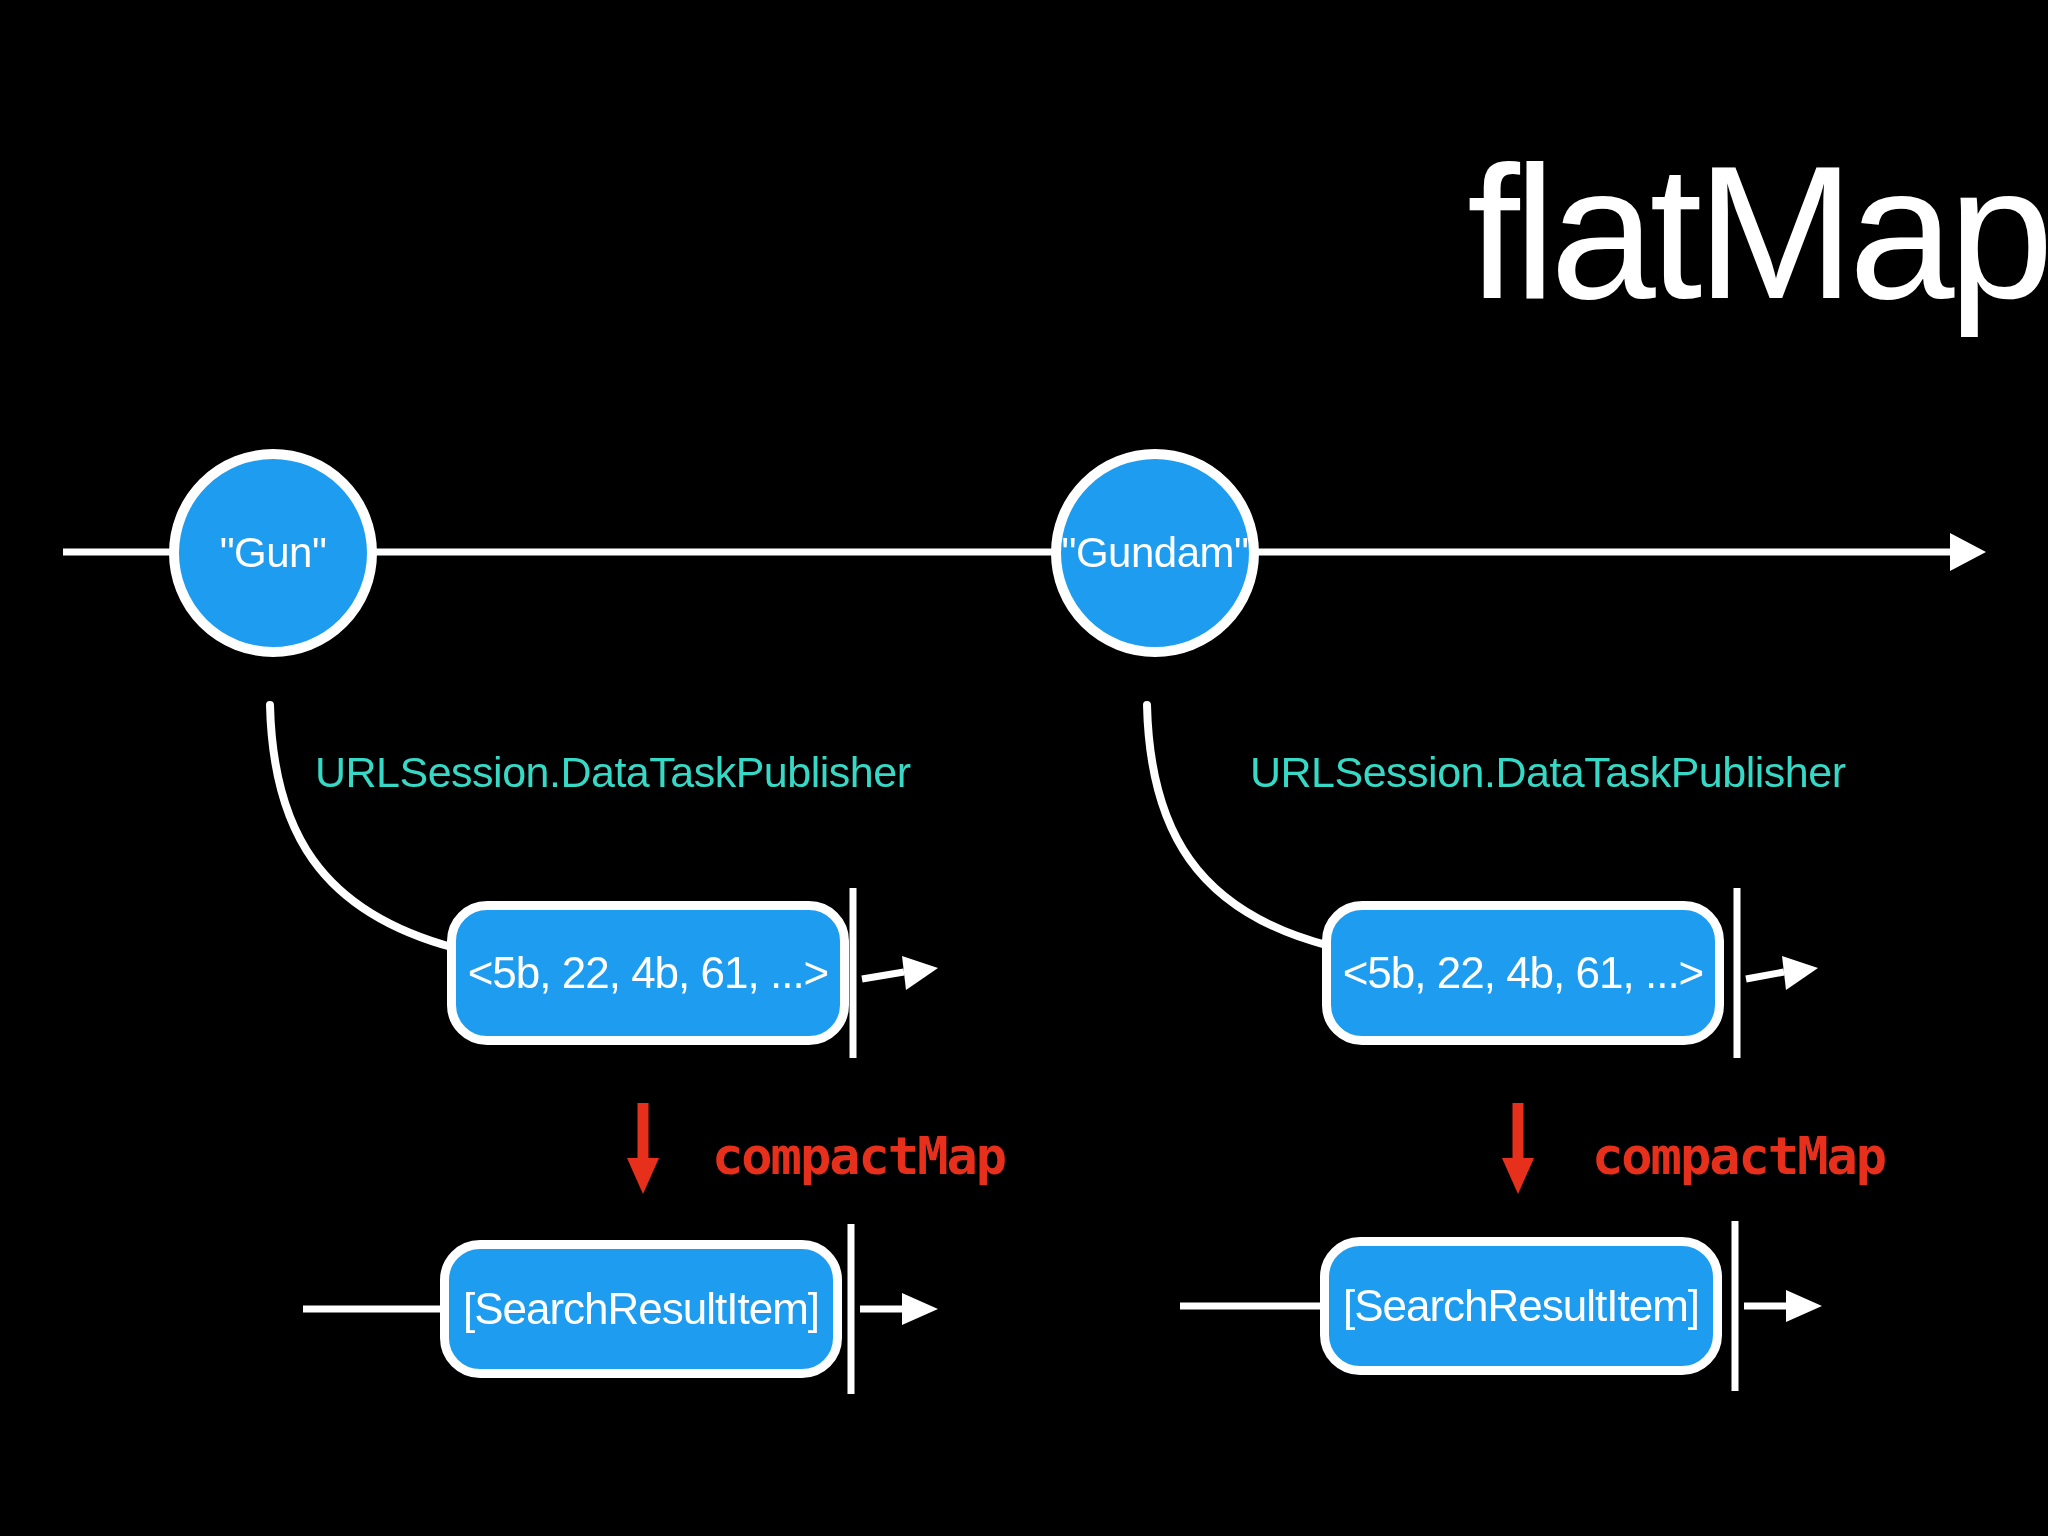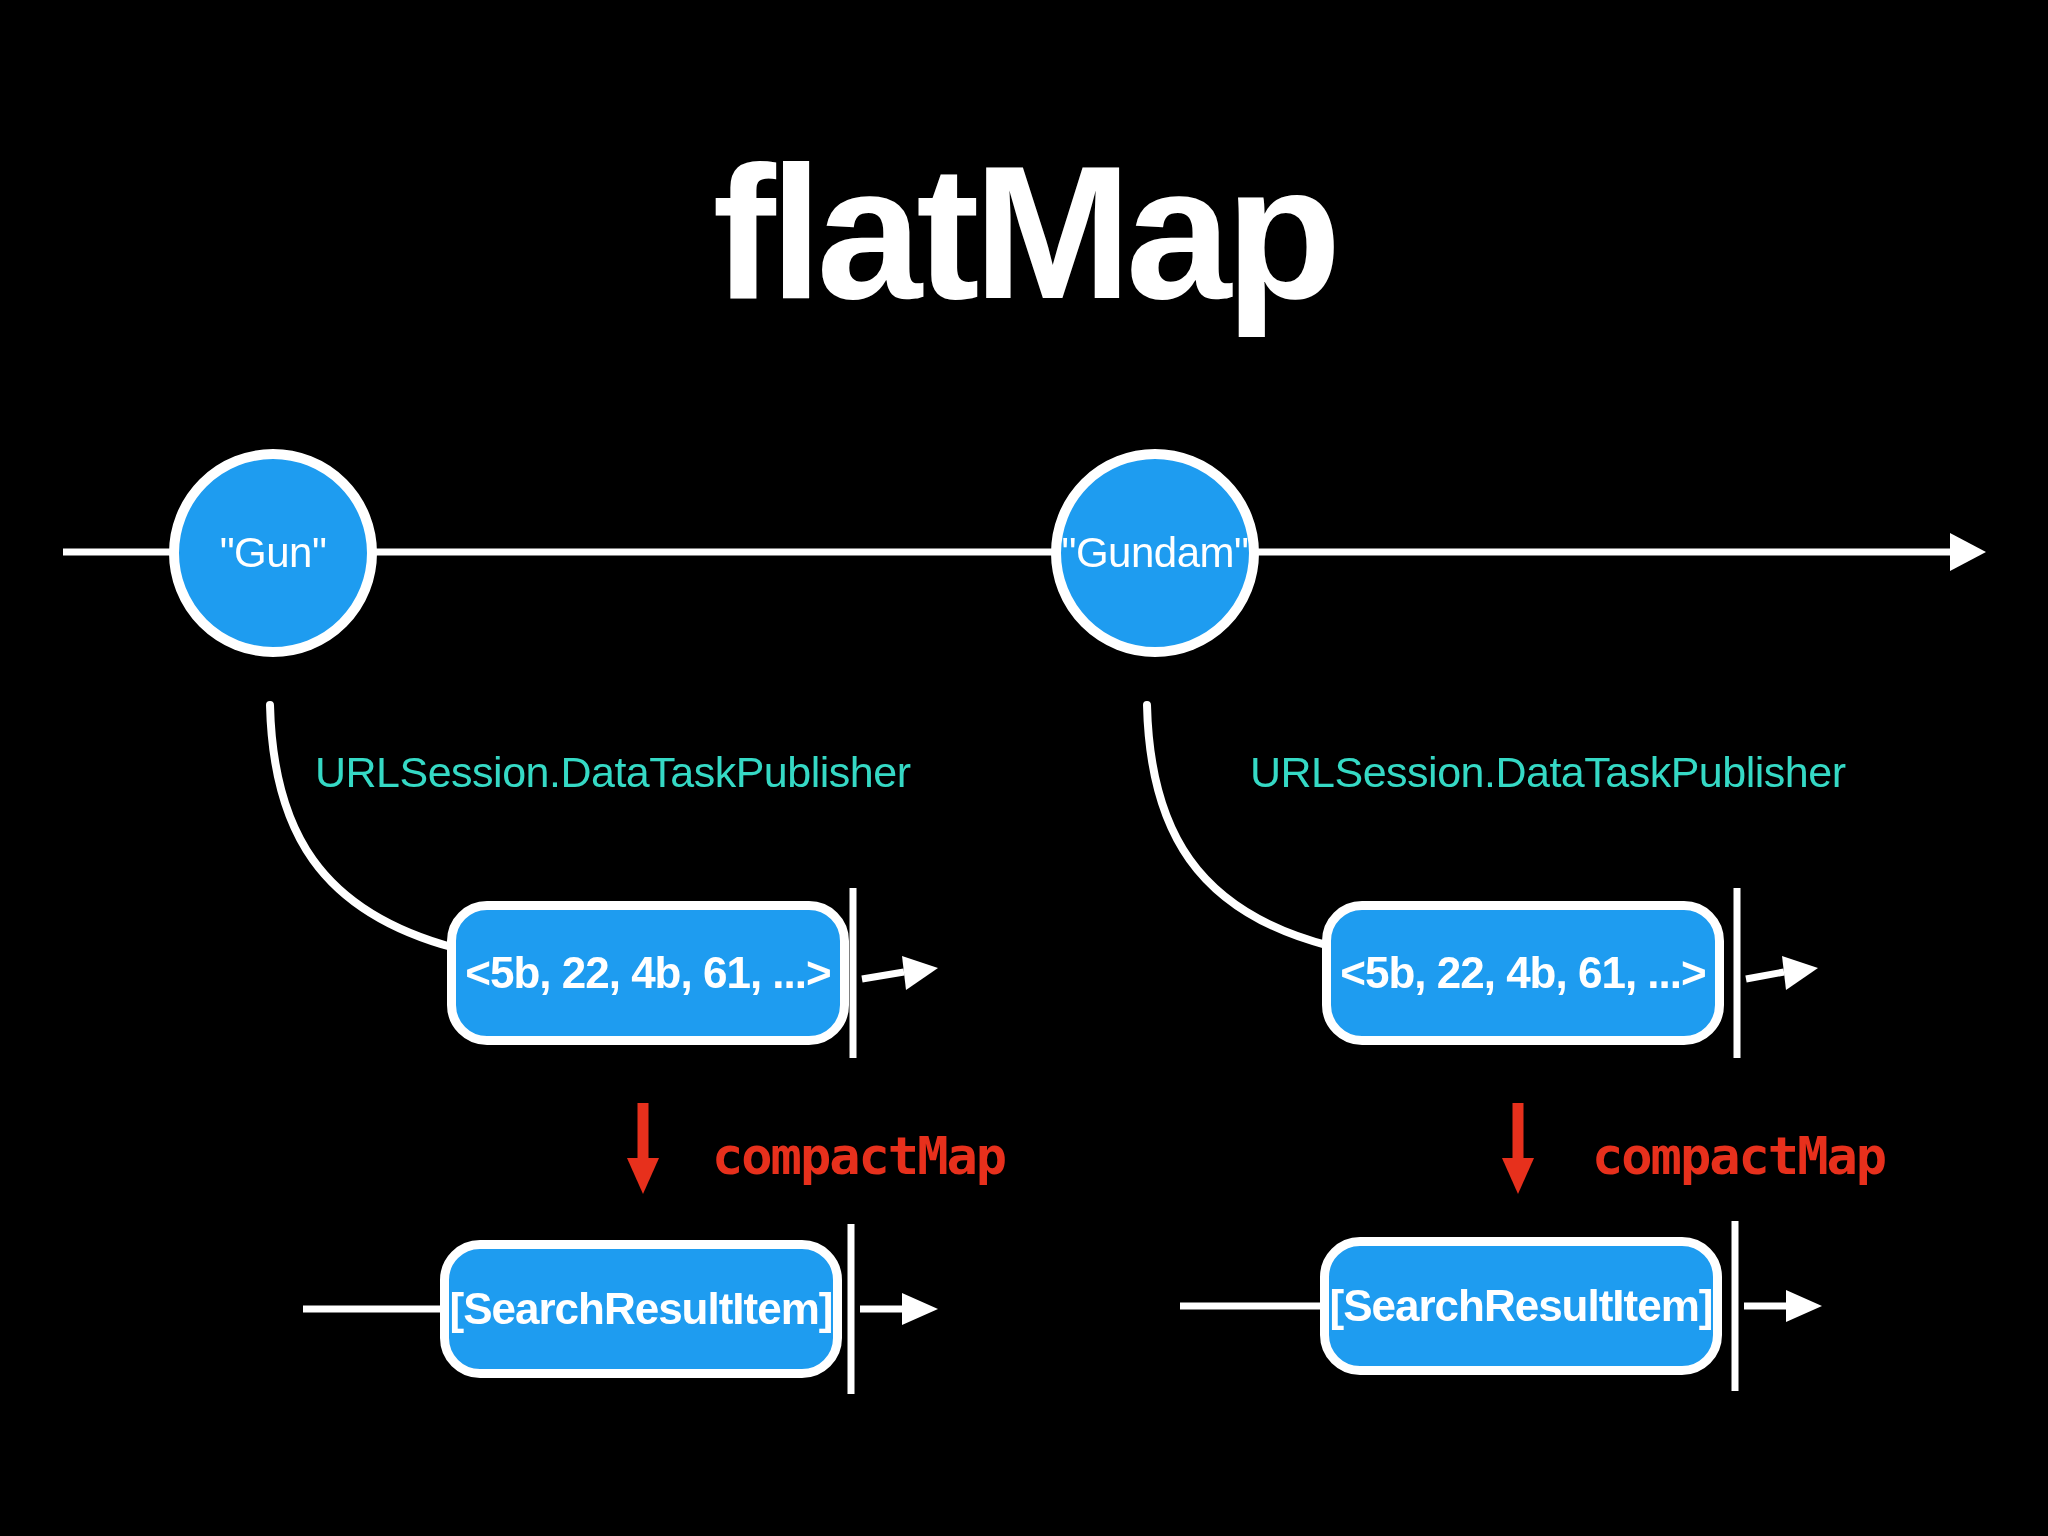--- a/index.html
+++ b/index.html
@@ -16,22 +16,22 @@
     font-family:"Liberation Sans",sans-serif;
   }
   .stage svg{position:absolute;left:0;top:0;}
   .wline7{stroke:var(--stroke-white);stroke-width:7;fill:none;}
   .wline8{stroke:var(--stroke-white);stroke-width:8;fill:none;stroke-linecap:round;}
   .whead{fill:var(--stroke-white);stroke:none;}
   .rline{stroke:var(--operator-red);stroke-width:11;fill:none;}
   .rhead{fill:var(--operator-red);stroke:none;}
 
   .title{
-    position:absolute;left:0;top:118px;width:100%;text-align:center;
-    font-size:190px;font-weight:700;letter-spacing:-6px;color:var(--stroke-white);
+    position:absolute;left:0;top:118px;width:100%;text-align:right;
+    font-size:190px;font-weight:400;letter-spacing:-6px;color:var(--stroke-white);
     line-height:1.2;
   }
   .event-circle{
     position:absolute;width:208px;height:208px;box-sizing:border-box;
     background:var(--accent-blue);border:10px solid var(--stroke-white);
     border-radius:50%;display:flex;align-items:center;justify-content:center;
   }
   .event-circle .lbl{color:var(--stroke-white);font-size:42px;letter-spacing:-0.5px;}
   .circle-left{left:169px;top:449px;}
   .circle-right{left:1051px;top:449px;}
@@ -39,21 +39,21 @@
   .publisher-label{
     position:absolute;color:var(--publisher-teal);
     font-size:43px;letter-spacing:-0.5px;white-space:nowrap;
   }
   .pub-left{left:315px;top:748px;}
   .pub-right{left:1250px;top:748px;}
 
   .pill{
     position:absolute;box-sizing:border-box;
     background:var(--accent-blue);border:9px solid var(--stroke-white);
-    border-radius:40px;display:flex;align-items:center;justify-content:center;font-weight:bold;
+    border-radius:40px;display:flex;align-items:center;justify-content:center;
   }
   .pill .lbl{color:var(--stroke-white);font-size:44px;letter-spacing:-1px;white-space:nowrap;}
   .chunk-left{left:447px;top:901px;width:402px;height:144px;}
   .chunk-right{left:1322px;top:901px;width:402px;height:144px;}
   .result-left{left:440px;top:1240px;width:402px;height:138px;}
   .result-right{left:1320px;top:1237px;width:402px;height:138px;}
 
   .op-label{
     position:absolute;font-family:"DejaVu Sans Mono",monospace;font-weight:700;
     font-size:52px;color:var(--operator-red);white-space:nowrap;letter-spacing:-2px;margin-top:8px;

